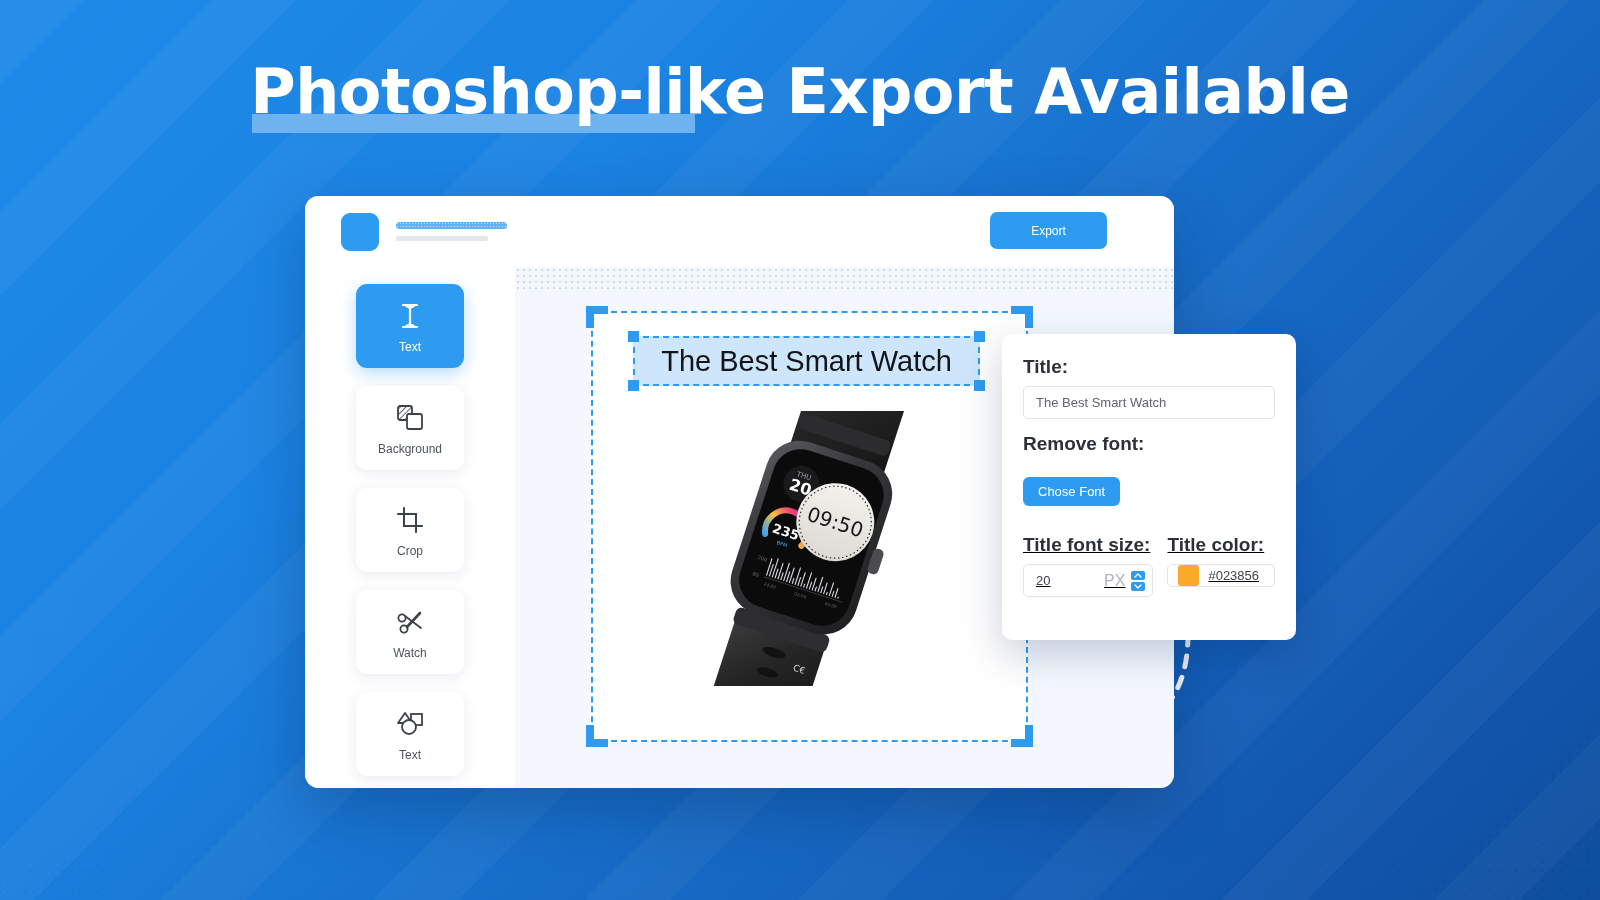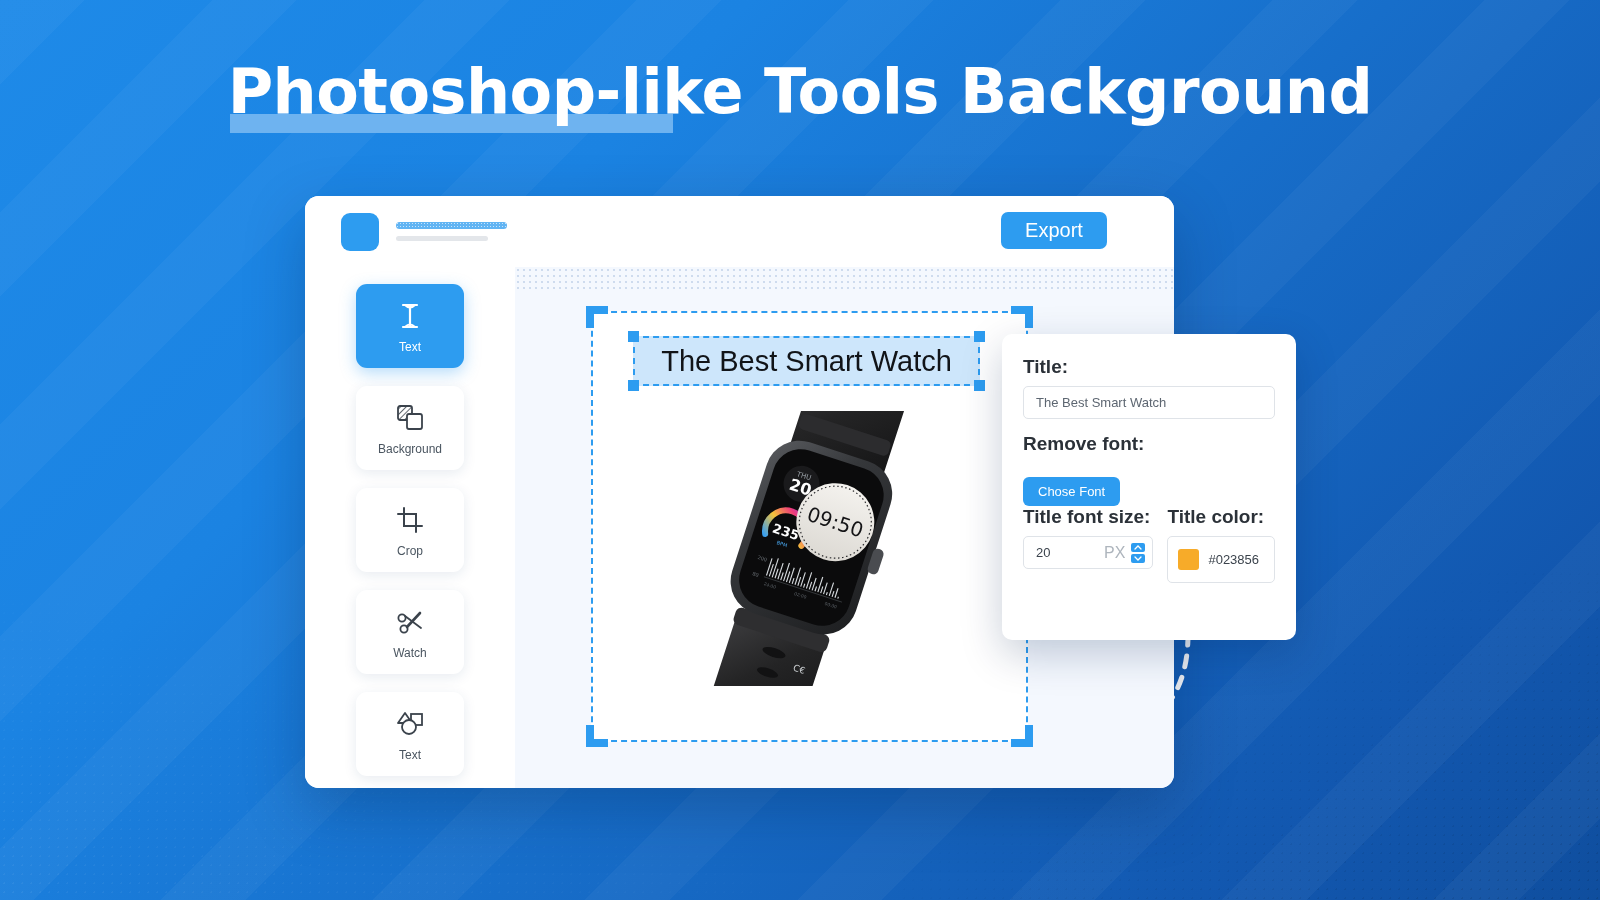--- a/index.html
+++ b/index.html
@@ -94,24 +94,24 @@
     background-image:radial-gradient(rgba(255,255,255,0.65) .9px, transparent .9px);
     background-size:3px 3px;
     opacity:.75;
   }
   #brand-line-secondary {
     width:92px; height:5px; border-radius:3px;
     background:#e3e6ea; margin-top:7px;
   }
   #export-button {
     position:absolute; right:67px; top:16px;
-    width:106px; height:37px;
+    width:117px; height:37px;
     background:#2d9cf0; color:#fff;
     border:none; border-radius:7px;
-    font-size:20px; font-family:"Liberation Sans", sans-serif;
+    font-size:12px; font-family:"Liberation Sans", sans-serif;
     cursor:pointer;
   }
 
   
   #app-body {
     position:absolute; left:0; top:71px; right:0; bottom:0;
     display:flex;
   }
   #sidebar {
     width:210px; background:#ffffff; flex:none;
@@ -236,58 +236,58 @@
   }
   .gap { height:14px; }
   #chose-font-button {
     margin-top:14px;
     background:#2d9cf0; color:#fff;
     border:none; border-radius:6px;
     height:29px; padding:0 15px;
     font-size:13px; cursor:pointer;
     font-family:"Liberation Sans", sans-serif;
   }
-  #bottom-row { display:flex; margin-top:0; gap:14px; }
+  #bottom-row { display:flex; margin-top:28px; gap:14px;text-decoration:underline; }
   #size-col { width:137px; }
   #color-col { width:113px; }
   #size-input-box {
     height:33px; border:1px solid #dfe3e8; border-radius:5px;
     display:flex; align-items:center; padding:0 7px 0 12px;
   }
   #size-value { font-size:13px; color:#3b434c; flex:1; }
   #size-unit { font-size:16px; color:#aeb5bd; margin-right:6px; }
   #size-stepper { display:flex; flex-direction:column; gap:2px; }
   .step-btn {
     width:14px; height:9px; background:#2d9cf0; border-radius:2px;
     display:flex; align-items:center; justify-content:center;
     cursor:pointer;
   }
   #color-input-box {
-    height:47px; border:1px solid #dfe3e8; border-radius:5px;
+    height:23px; border:1px solid #dfe3e8; border-radius:5px;
     display:flex; align-items:center; padding:0 10px; gap:9px;
   }
   #color-swatch { width:21px; height:21px; border-radius:3px; background:#f7ab29; flex:none; }
   #color-hex { font-size:13px; color:#3b434c; }
 
   
   #dashed-curve { position:absolute; left:1130px; top:630px; z-index:4; }
 </style>
 </head>
 <body>
 
 <div id="bg">
   <div id="bg-stripes"></div>
   <div id="bg-dots"></div>
   <div id="bg-dots-br"></div>
 </div>
 
 <div id="headline">
   <span id="headline-inner">
     <span id="headline-underline"></span>
-    <span id="headline-text">Photoshop-like Tools Background</span>
+    <span id="headline-text">Photoshop-like Export Available</span>
   </span>
 </div>
 
 <div id="app-window">
 
   <div id="app-header">
     <div id="brand-logo"></div>
     <div id="brand-lines">
       <div id="brand-line-primary"></div>
       <div id="brand-line-secondary"></div>

